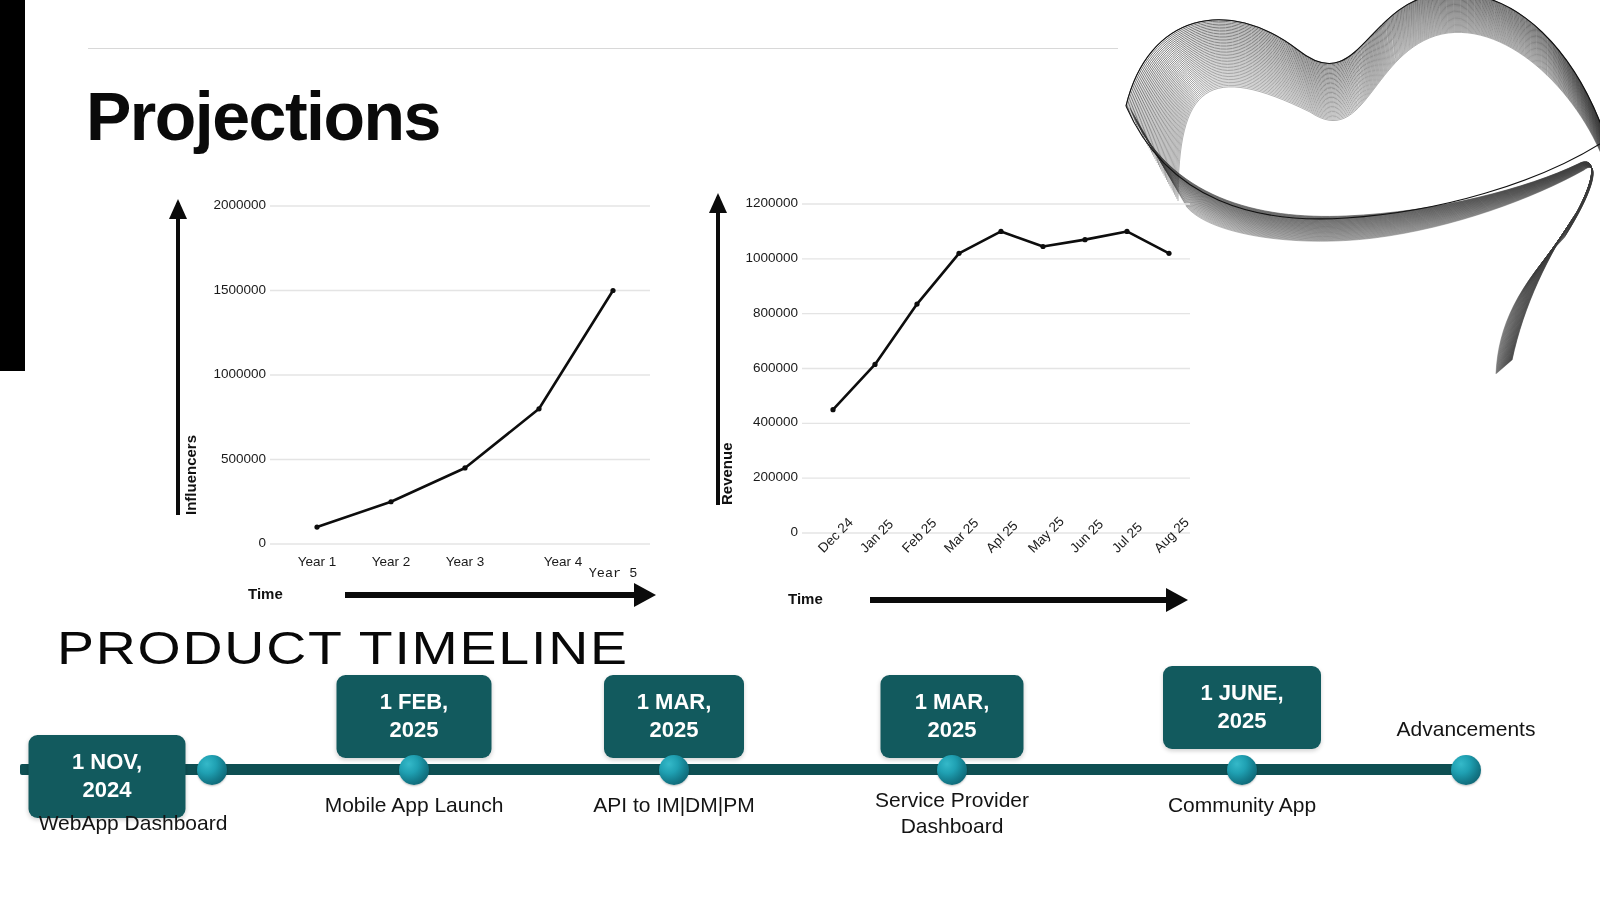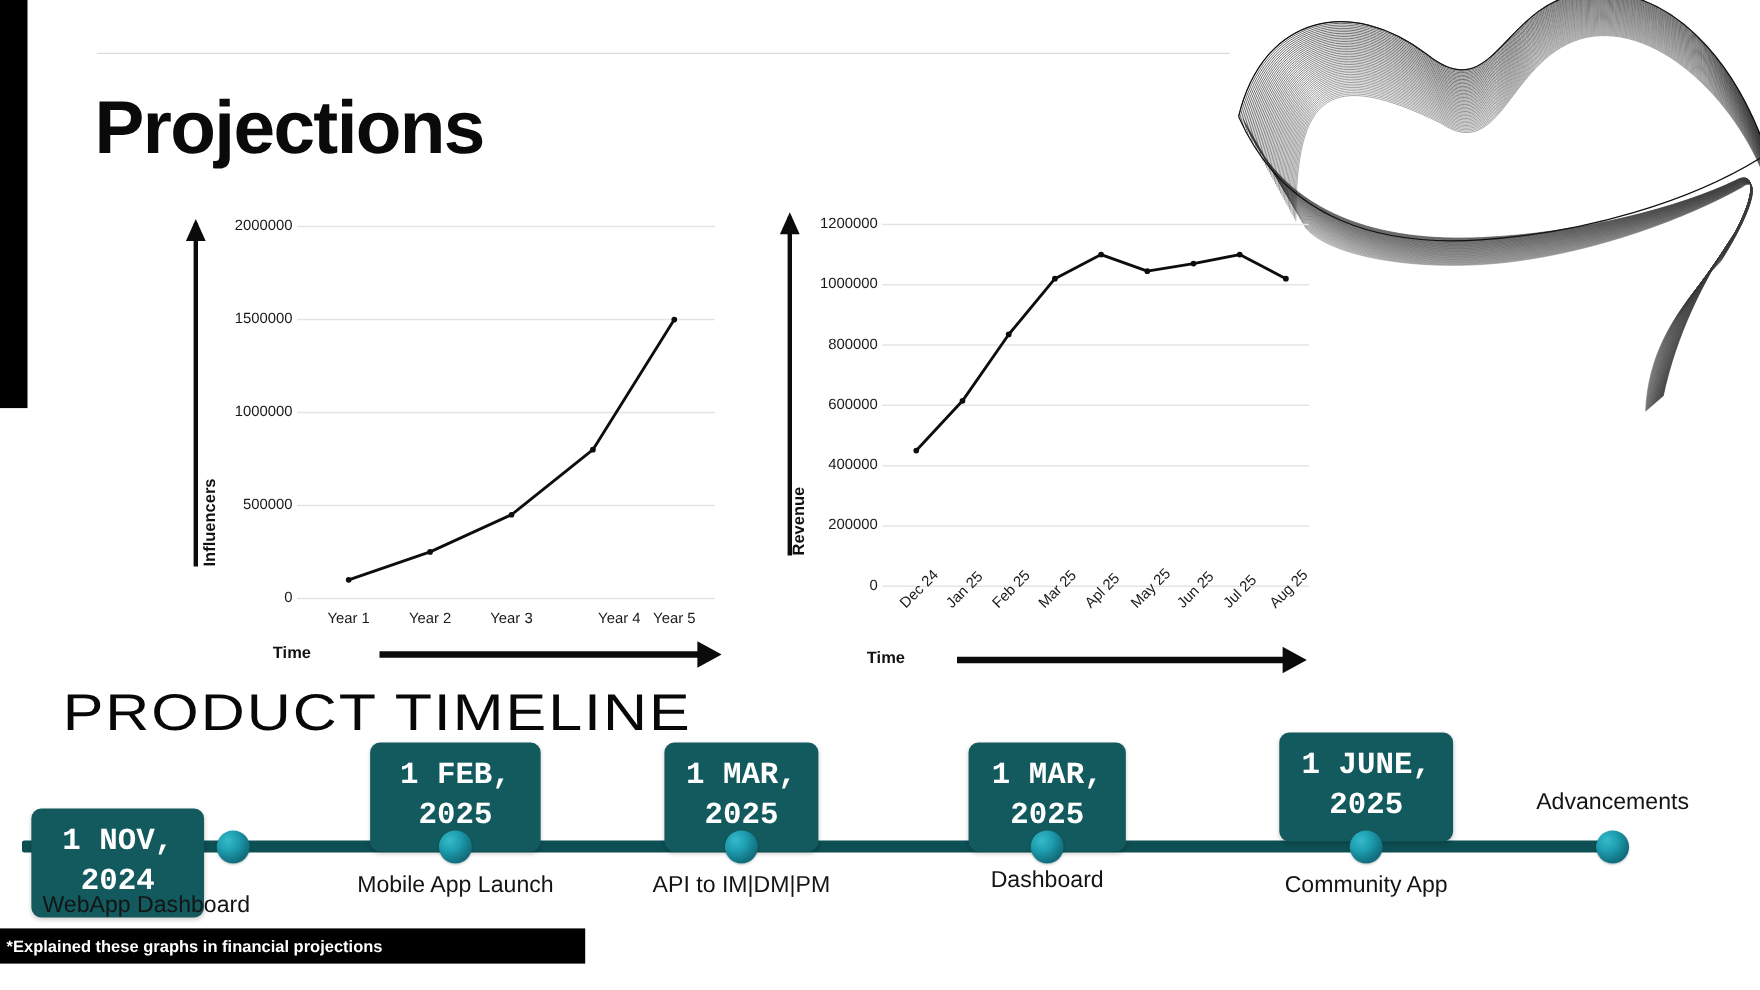--- a/index.html
+++ b/index.html
@@ -83,26 +83,26 @@
   .tl-dot {
     position:absolute; width:30px; height:30px; border-radius:50%;
     background:radial-gradient(circle at 33% 30%, #35b9c9 0%, #1fa0b2 32%, #147c8c 60%, #0c4f5c 100%);
     box-shadow:0 1px 2px rgba(0,0,0,.25);
     transform:translate(-50%,-50%);
   }
   .tl-card {
     position:absolute;
     background:#125a5e;
     color:#fff; border-radius:9px;
-    font-weight:bold; font-size:28px; line-height:1.28;
+    font-weight:bold; font-size:22px; line-height:1.28;
     text-align:center;
     padding:13px 16px 14px;
     transform:translateX(-50%);
     box-shadow:0 2px 4px rgba(0,0,0,.18);
-    font-family:Liberation Mono, monospace;
+    font-family:Liberation Sans, sans-serif;
   }
   .tl-label {
     position:absolute;
     font-size:21px; color:#141414; line-height:1.26;
     text-align:center; transform:translateX(-50%);
     font-family:"Liberation Sans", sans-serif;
   }
 
   
   .footer-bar {
@@ -566,21 +566,21 @@
     <div class="axis-name" id="c1xlab" style="left:88px; top:400px;">Time</div>
   <div class="ytick" style="right: 414px; top: 12px;">2000000</div>
       <div class="ytick" style="right: 414px; top: 96.5px;">1500000</div>
       <div class="ytick" style="right: 414px; top: 181px;">1000000</div>
       <div class="ytick" style="right: 414px; top: 265.5px;">500000</div>
       <div class="ytick" style="right: 414px; top: 350px;">0</div>
       <div class="xtick" style="left: 131px; top: 369px; width: 52px; text-align: center;">Year 1</div>
       <div class="xtick" style="left: 205px; top: 369px; width: 52px; text-align: center;">Year 2</div>
       <div class="xtick" style="left: 279px; top: 369px; width: 52px; text-align: center;">Year 3</div>
       <div class="xtick" style="left: 353px; top: 369px; width: 52px; text-align: center; margin-left: 24px;">Year 4</div>
-      <div class="xtick" style="left: 427px; top: 369px; width: 52px; text-align: center;">Year 5</div>
+      <div class="xtick" style="left: 427px; top: 381px; width: 52px; text-align: center; font-family: Liberation Mono, monospace;">Year 5</div>
     </div>
 
   <div class="chart" id="chart2">
     <svg id="c2svg" width="520" height="440">
         <line x1="102" y1="19" x2="490" y2="19" stroke="#e4e4e4" stroke-width="1.4"></line>
         <line x1="102" y1="73.83333333333331" x2="490" y2="73.83333333333331" stroke="#e4e4e4" stroke-width="1.4"></line>
         <line x1="102" y1="128.66666666666669" x2="490" y2="128.66666666666669" stroke="#e4e4e4" stroke-width="1.4"></line>
         <line x1="102" y1="183.5" x2="490" y2="183.5" stroke="#e4e4e4" stroke-width="1.4"></line>
         <line x1="102" y1="238.33333333333334" x2="490" y2="238.33333333333334" stroke="#e4e4e4" stroke-width="1.4"></line>
         <line x1="102" y1="293.1666666666667" x2="490" y2="293.1666666666667" stroke="#e4e4e4" stroke-width="1.4"></line>
@@ -647,33 +647,31 @@
       <div class="tl-dot" style="left: 674px; top: 770px;"></div>
       <div class="tl-label" style="left: 674px; top: 792px; width: 230px;">
         <div>API to IM|DM|PM</div>
       </div>
       <div class="tl-card" style="left: 952px; top: 675px; width: 143px;">
         <div>1 MAR,</div>
         <div>2025</div>
       </div>
       <div class="tl-dot" style="left: 952px; top: 770px;"></div>
       <div class="tl-label" style="left: 952px; top: 787px; width: 260px;">
+        <div>Service Provider</div>
         <div>Dashboard</div>
       </div>
       <div class="tl-card" style="left: 1242px; top: 666px; width: 158px;">
         <div>1 JUNE,</div>
         <div>2025</div>
       </div>
       <div class="tl-dot" style="left: 1242px; top: 770px;"></div>
       <div class="tl-label" style="left: 1242px; top: 792px; width: 300px;">
         <div>Community App</div>
       </div>
       <div class="tl-dot" style="left: 1466px; top: 770px;"></div>
       <div class="tl-label" style="left: 1466px; top: 716px; width: 220px;">
         <div>Advancements</div>
       </div>
     </div>
 
-  <div class="footer-bar">
-    <span>*Explained these graphs in financial projections</span>
-  </div>
 
 </div>
 
 </body></html>

